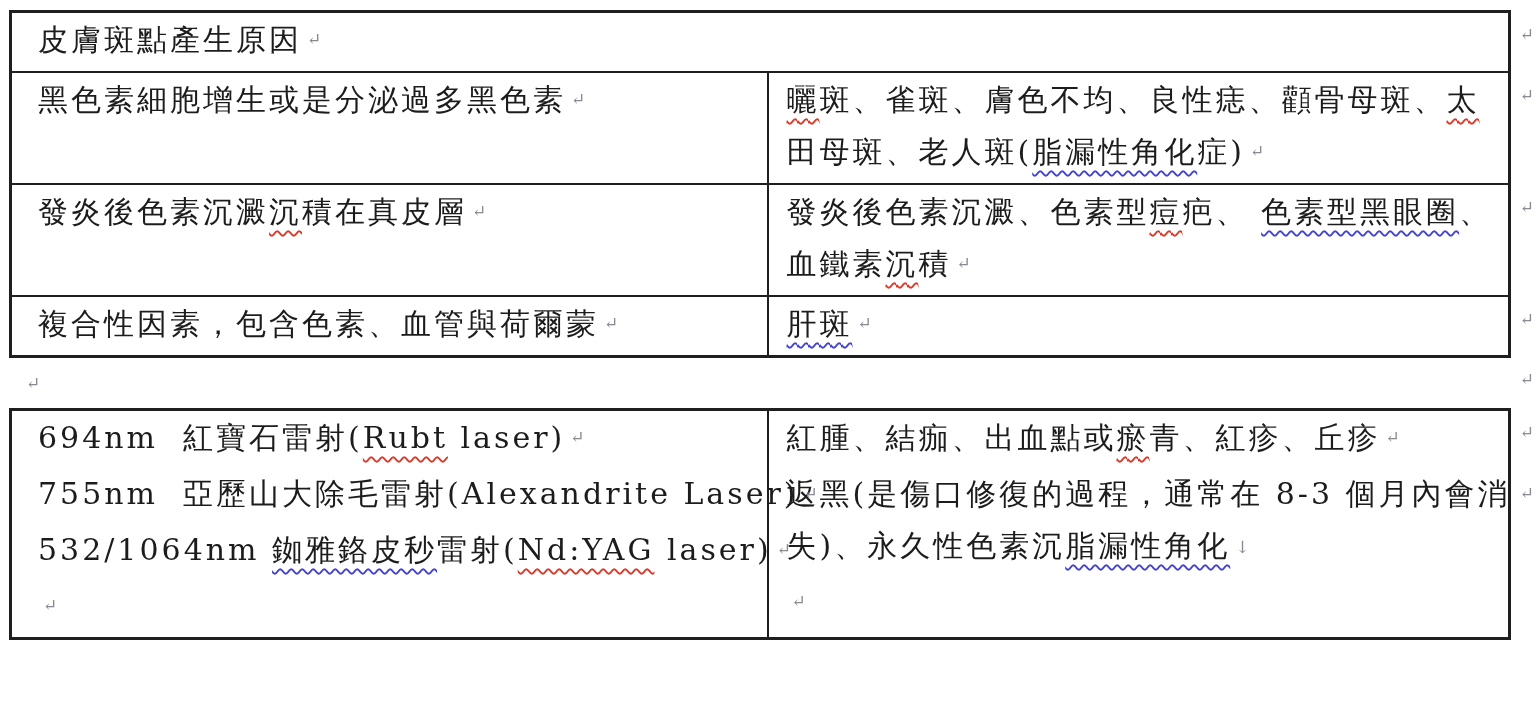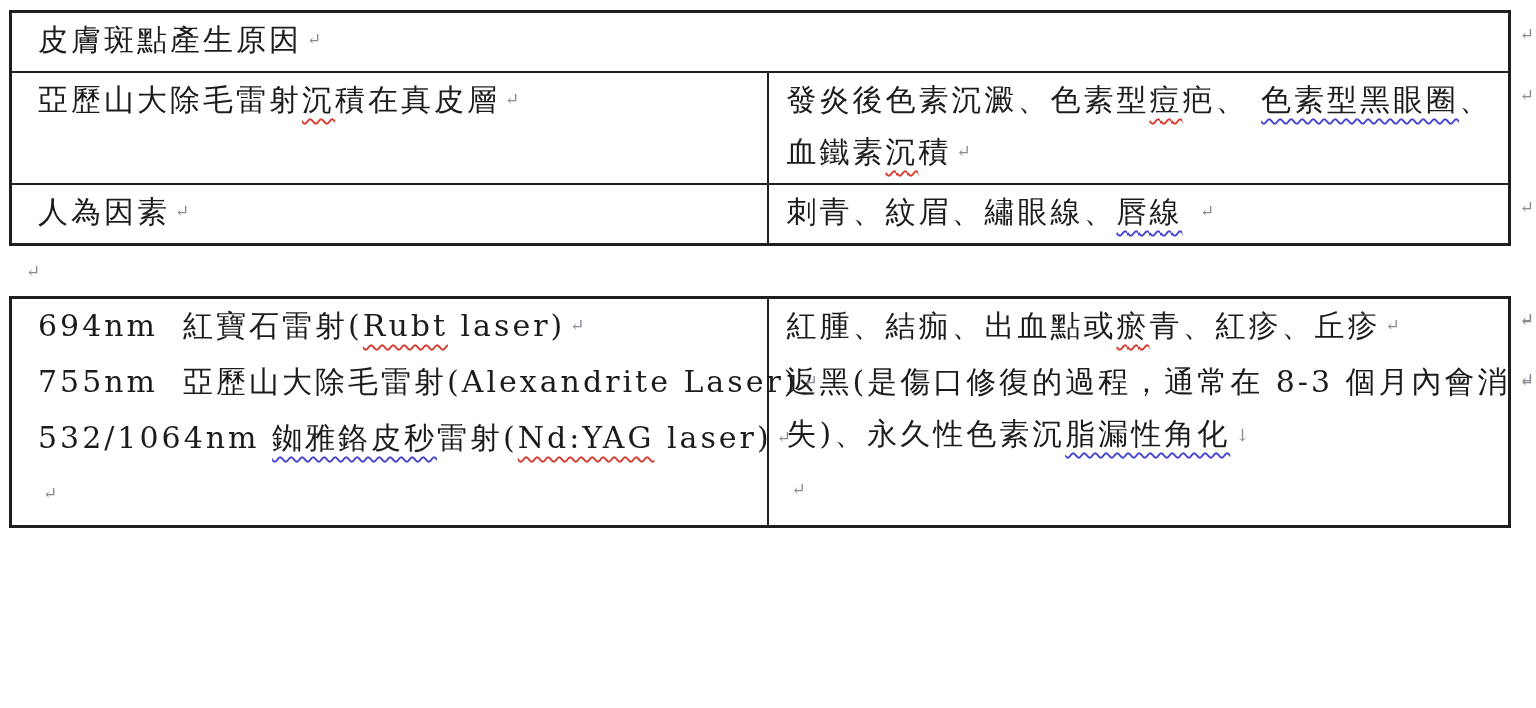--- a/index.html
+++ b/index.html
@@ -74,33 +74,42 @@
           <col style="width:742px">
         </colgroup>
       <tbody>
           <tr>
             <td colspan="2">
               <div class="line"><span>皮膚斑點產生原因</span><span class="mark">↵</span></div>
             </td>
           </tr>
           <tr>
             <td>
-              <div class="line"><span>亞歷山大除毛雷射</span><span class="sq sq-red">沉</span><span>積在真皮層</span><span class="mark">↵</span></div>
+              <div class="line"><span>黑色素細胞增生或是分泌過多黑色素</span><span class="mark">↵</span></div>
+            </td>
+            <td class="right-col">
+              <div class="line"><span class="sq sq-red">曬</span><span>斑、雀斑、膚色不均、良性痣、顴骨母斑、</span><span class="sq sq-red">太</span></div>
+              <div class="line"><span>田母斑、老人斑(</span><span class="sq sq-blue">脂漏性角化</span><span>症)</span><span class="mark">↵</span></div>
+            </td>
+          </tr>
+          <tr>
+            <td>
+              <div class="line"><span>發炎後色素沉澱</span><span class="sq sq-red">沉</span><span>積在真皮層</span><span class="mark">↵</span></div>
             </td>
             <td class="right-col">
               <div class="line"><span>發炎後色素沉澱、色素型</span><span class="sq sq-red">痘</span><span>疤、 </span><span class="sq sq-blue">色素型黑眼圈</span><span>、</span></div>
               <div class="line"><span>血鐵素</span><span class="sq sq-red">沉</span><span>積</span><span class="mark">↵</span></div>
             </td>
           </tr>
           <tr>
             <td>
-              <div class="line"><span>人為因素</span><span class="mark">↵</span></div>
+              <div class="line"><span>複合性因素，包含色素、血管與荷爾蒙</span><span class="mark">↵</span></div>
             </td>
             <td class="right-col">
-              <div class="line"><span>刺青、紋眉、繡眼線、</span><span class="sq sq-blue">唇線</span><span> </span><span class="mark">↵</span></div>
+              <div class="line"><span class="sq sq-blue">肝斑</span><span class="mark">↵</span></div>
             </td>
           </tr>
         </tbody>
     </table>
   <span class="row-mark" style="top: 16px;">↵</span>
       <span class="row-mark" style="top: 77px;">↵</span>
       <span class="row-mark" style="top: 189px;">↵</span>
       <span class="row-mark" style="top: 301px;">↵</span>
       <span class="row-mark" style="top: 361px;">↵</span>
     </div>

